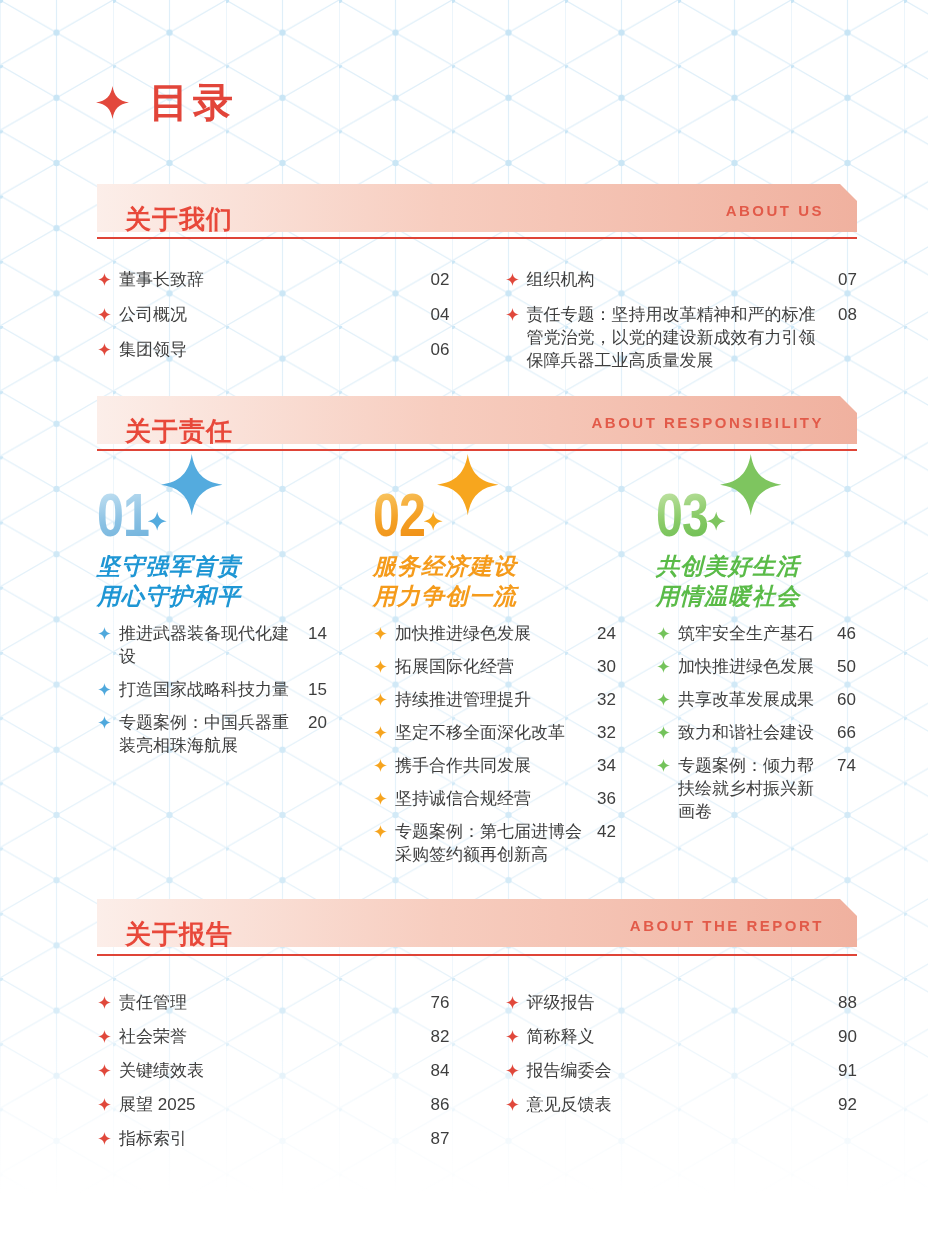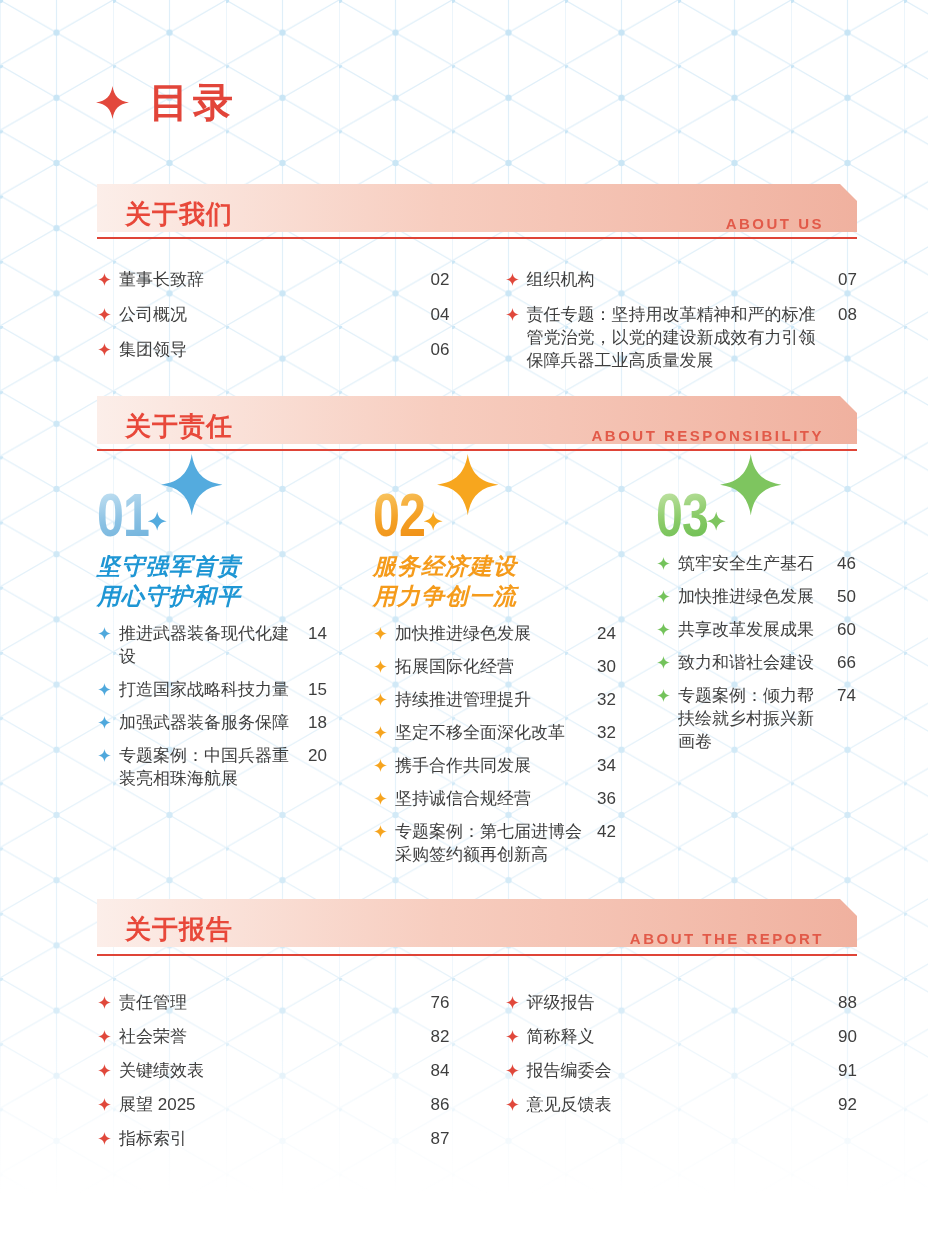--- a/index.html
+++ b/index.html
@@ -10,21 +10,21 @@
 
   
   .title-row{position:absolute;left:84px;top:80px;display:flex;align-items:center;}
   .title-row .tspark{width:33px;height:33px;margin-right:20px;fill:#E2483C;}
   .page-title{font-size:40px;line-height:44px;font-weight:bold;color:#E2453A;letter-spacing:4px;}
 
   
   .banner{position:absolute;left:85px;width:760px;height:48px;box-sizing:border-box;
           background:linear-gradient(90deg,#FCEEE9 0%,#F7CDBF 45%,#F0B19F 100%);
           clip-path:polygon(0 0,calc(100% - 17px) 0,100% 17px,100% 100%,0 100%);
-          display:flex;align-items:flex-end;justify-content:space-between;padding:18px 33px 0 28px;}
+          display:flex;align-items:flex-start;justify-content:space-between;padding:18px 33px 0 28px;}
   .banner .zh{font-size:26px;font-weight:bold;color:#E8483A;letter-spacing:1px;}
   .banner .en{font-size:15px;font-weight:bold;color:#E25A49;letter-spacing:2.5px;}
   .rule{position:absolute;left:85px;width:760px;height:2px;background:#DF4437;}
   #banner1{top:184px}  #rule1{top:237px}
   #banner2{top:396px}  #rule2{top:449px}
   #banner3{top:899px}  #rule3{top:954px}
 
   
   .two-col{position:absolute;left:85px;width:760px;display:flex;gap:55px;}
   #list1{top:268px;} #list3{top:991px;}
@@ -177,27 +177,20 @@
           <svg class="spark blue" viewBox="0 0 100 100">
               <use href="#sp4"></use>
             </svg>
           <span class="lbl">打造国家战略科技力量</span>
           <span class="pg">15</span>
         </div>
         <div class="toc-item">
           <svg class="spark blue" viewBox="0 0 100 100">
               <use href="#sp4"></use>
             </svg>
-          <span class="lbl">加强武器装备服务保障</span>
-          <span class="pg">18</span>
-        </div>
-        <div class="toc-item">
-          <svg class="spark blue" viewBox="0 0 100 100">
-              <use href="#sp4"></use>
-            </svg>
           <span class="lbl">专题案例：中国兵器重装亮相珠海航展</span>
           <span class="pg">20</span>
         </div>
       </div>
     </div>
 
     <div class="chapter c2" id="ch2">
       <div class="chapnum">
         <span class="digits">02</span>
         <svg class="num-spark" viewBox="0 0 80 100">
@@ -263,20 +256,24 @@
     </div>
 
     <div class="chapter c3" id="ch3">
       <div class="chapnum">
         <span class="digits">03</span>
         <svg class="num-spark" viewBox="0 0 80 100">
           <use href="#sp4" x="14" y="0" width="64" height="64"></use>
           <use href="#sp4" x="0" y="60" width="20" height="20"></use>
         </svg>
       </div>
+      <div class="chaptitle">
+        <div>共创美好生活</div>
+        <div>用情温暖社会</div>
+      </div>
       <div class="chaplist">
         <div class="toc-item">
           <svg class="spark green" viewBox="0 0 100 100">
               <use href="#sp4"></use>
             </svg>
           <span class="lbl">筑牢安全生产基石</span>
           <span class="pg">46</span>
         </div>
         <div class="toc-item">
           <svg class="spark green" viewBox="0 0 100 100">

